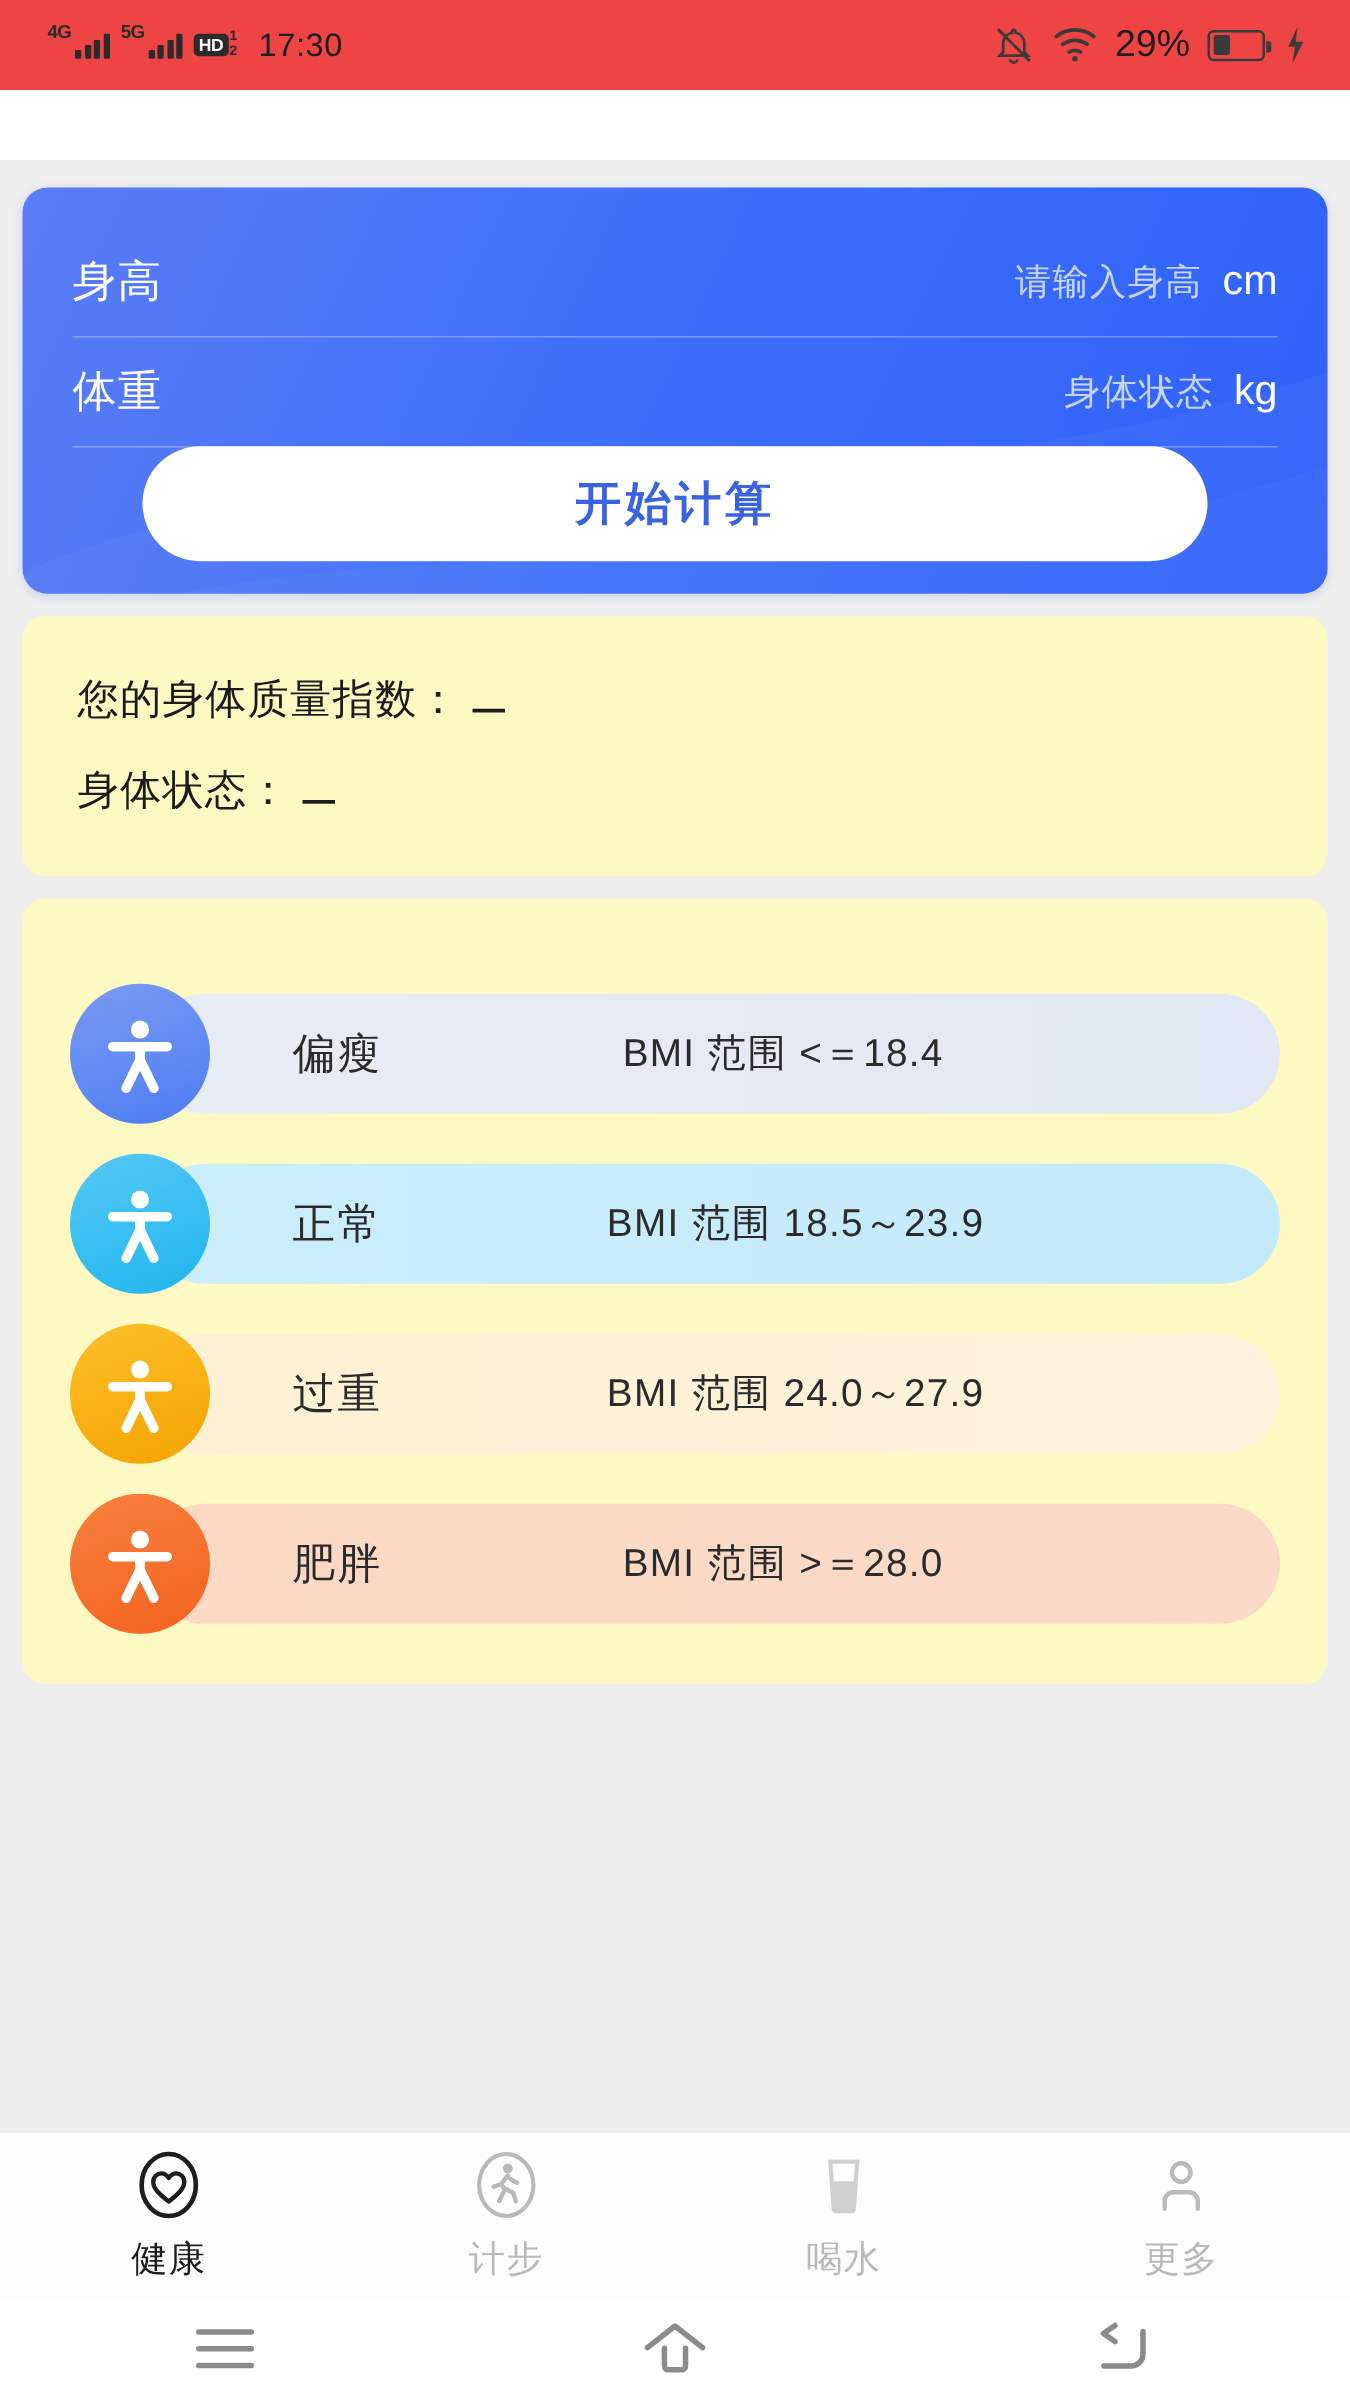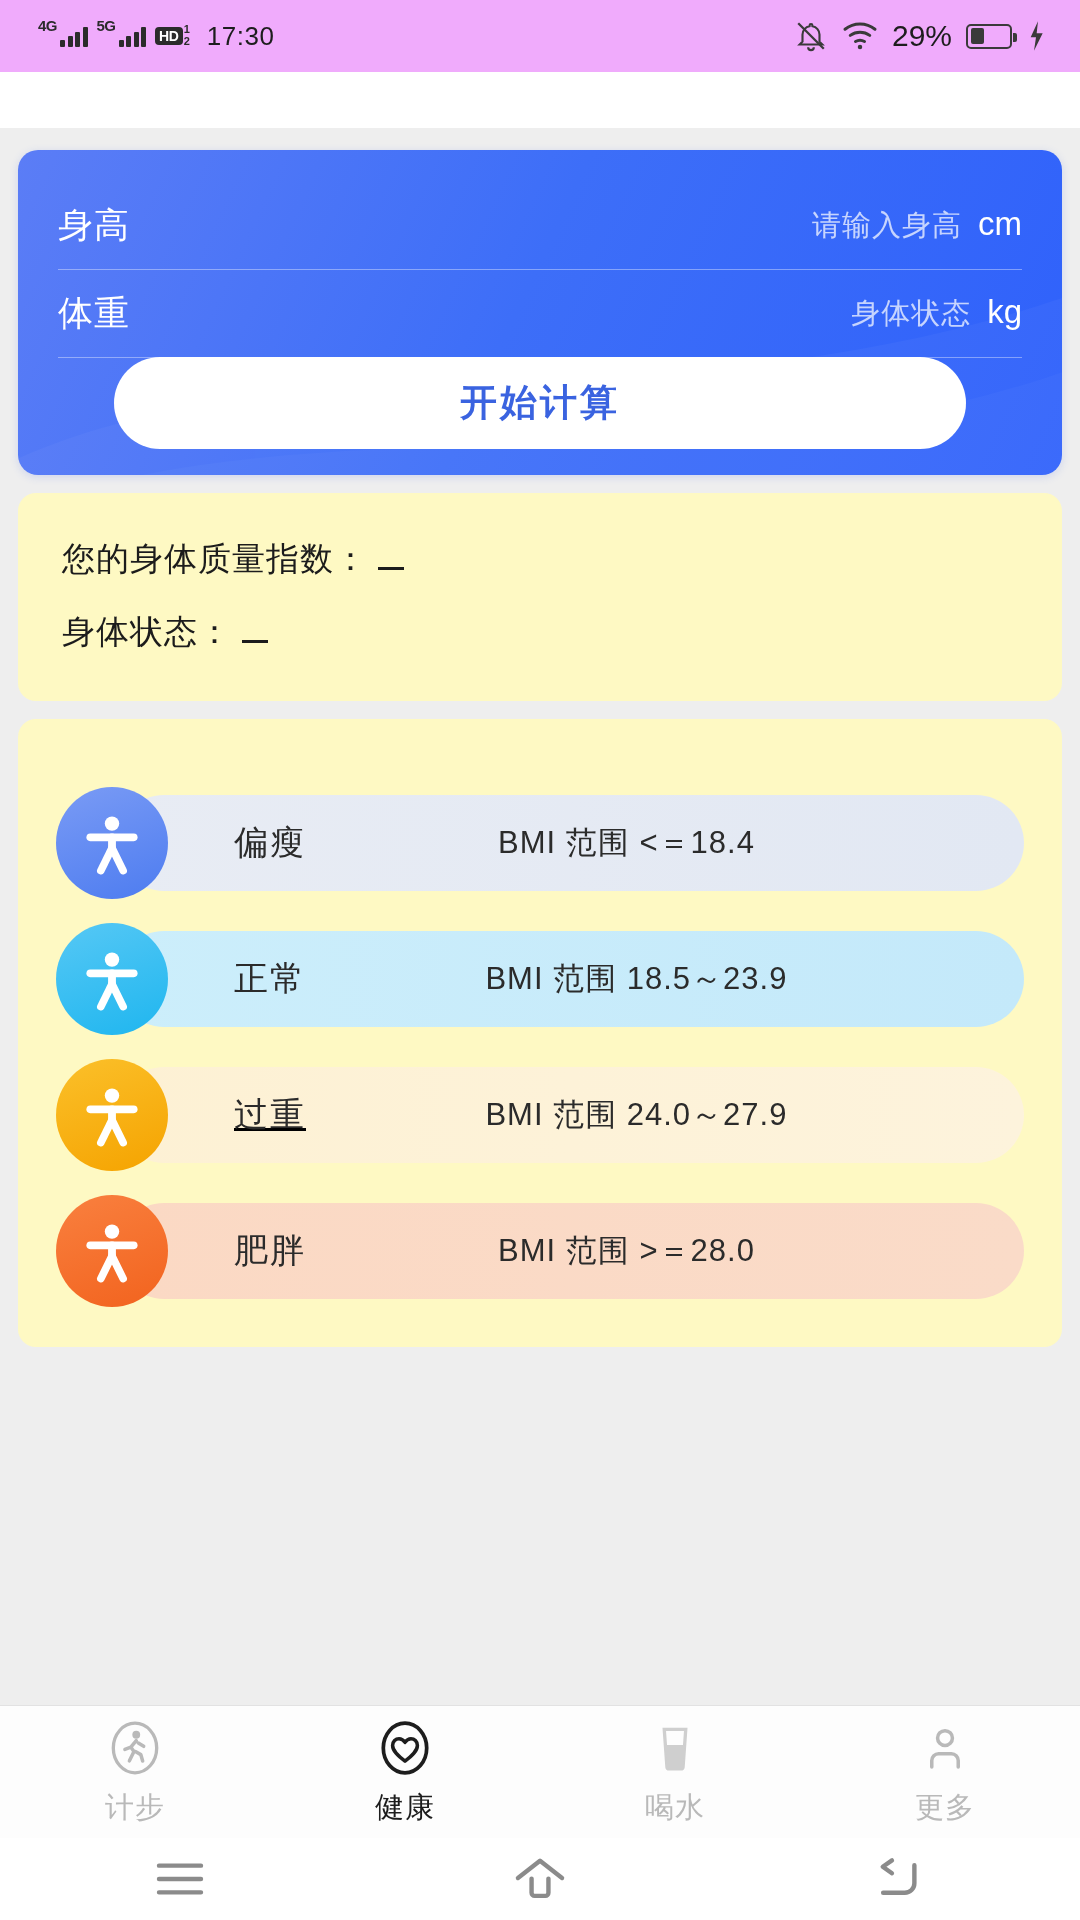--- a/index.html
+++ b/index.html
@@ -6,21 +6,21 @@
   html,body{
     width:1080px; height:1920px;
     background:#ffffff;
     font-family:"Liberation Sans","DejaVu Sans",sans-serif;
     overflow:hidden;
   }
   .phone{ position:relative; width:1080px; height:1920px; background:#eeeeee; }
 
   
   .statusbar{
-    height:72px; background:#f0abfc;
+    height:72px; background:#ef4444;
     display:flex; align-items:center; justify-content:space-between;
     padding:0 34px 0 38px;
   }
   .sb-left,.sb-right{ display:flex; align-items:center; }
   .sb-left{ gap:9px; }
   .sb-right{ gap:14px; }
   .net{ display:flex; align-items:flex-end; gap:3px; }
   .net .g{ font-size:15px; color:#2b2b2b; font-weight:700; line-height:1;
            transform:translateY(-14px); letter-spacing:-.5px;}
   .bars{ display:flex; align-items:flex-end; gap:2.5px; height:22px;}
@@ -239,21 +239,21 @@
               <svg width="62" height="66" viewBox="0 0 30 32">
                 <circle cx="15" cy="6.6" r="3.5" fill="#fff"></circle>
                 <rect x="2.6" y="11.4" width="24.8" height="3.7" rx="1.85" fill="#fff"></rect>
                 <rect x="13.1" y="11.4" width="3.8" height="10.5" rx="1.7" fill="#fff"></rect>
                 <path d="M14.9 18.6 9.6 29.4" stroke="#fff" stroke-width="3.7" stroke-linecap="round"></path>
                 <path d="M15.1 18.6 20.4 29.4" stroke="#fff" stroke-width="3.7" stroke-linecap="round"></path>
               </svg>
             </div>
           </div>
           <div class="bmi-row">
-            <div class="pill" style="background:linear-gradient(90deg,#fdf1d4,#fdf3dc);text-decoration:underline;">
+            <div class="pill" style="background:linear-gradient(90deg,#fdf1d4,#fdf3dc);">
               <span class="name">过重</span>
               <span class="range">BMI 范围 24.0～27.9</span>
             </div>
             <div class="avatar" style="background:linear-gradient(160deg,#fbc02a,#f5a300);">
               <svg width="62" height="66" viewBox="0 0 30 32">
                 <circle cx="15" cy="6.6" r="3.5" fill="#fff"></circle>
                 <rect x="2.6" y="11.4" width="24.8" height="3.7" rx="1.85" fill="#fff"></rect>
                 <rect x="13.1" y="11.4" width="3.8" height="10.5" rx="1.7" fill="#fff"></rect>
                 <path d="M14.9 18.6 9.6 29.4" stroke="#fff" stroke-width="3.7" stroke-linecap="round"></path>
                 <path d="M15.1 18.6 20.4 29.4" stroke="#fff" stroke-width="3.7" stroke-linecap="round"></path>
@@ -273,35 +273,35 @@
                 <path d="M14.9 18.6 9.6 29.4" stroke="#fff" stroke-width="3.7" stroke-linecap="round"></path>
                 <path d="M15.1 18.6 20.4 29.4" stroke="#fff" stroke-width="3.7" stroke-linecap="round"></path>
               </svg>
             </div>
           </div>
         </div>
     </div>
   </div>
 
   <div class="tabbar">
+    <div class="tab active">
+      <svg width="62" height="62" viewBox="0 0 30 30">
+        <ellipse cx="15" cy="15" rx="10.5" ry="12" fill="none" stroke="#1d1d1d" stroke-width="1.8"></ellipse>
+        <path d="M15 21.4c-3.6-2.8-6-5-6-7.6 0-2 1.5-3.3 3.1-3.3 1.2 0 2.2.7 2.9 1.8.7-1.1 1.7-1.8 2.9-1.8 1.6 0 3.1 1.3 3.1 3.3 0 2.6-2.4 4.8-6 7.6z" fill="none" stroke="#1d1d1d" stroke-width="1.7" stroke-linejoin="round"></path>
+      </svg>
+      <span class="tlabel">健康</span>
+    </div>
     <div class="tab">
       <svg width="62" height="62" viewBox="0 0 30 30">
         <ellipse cx="15" cy="15" rx="10.5" ry="12" fill="none" stroke="#b9b9b9" stroke-width="1.6"></ellipse>
         <circle cx="15.6" cy="8.6" r="1.9" fill="#b9b9b9"></circle>
         <path d="M15.6 11.4l-2.6 3.2 1.5 2.1-2.2 4.5M15.2 16.7l2.6 1.5.9 3.1M13 14.6l-2.9 1.1M16.6 12.6l2.6 1.6" fill="none" stroke="#b9b9b9" stroke-width="1.7" stroke-linecap="round" stroke-linejoin="round"></path>
       </svg>
       <span class="tlabel">计步</span>
     </div>
-    <div class="tab active">
-      <svg width="62" height="62" viewBox="0 0 30 30">
-        <ellipse cx="15" cy="15" rx="10.5" ry="12" fill="none" stroke="#1d1d1d" stroke-width="1.8"></ellipse>
-        <path d="M15 21.4c-3.6-2.8-6-5-6-7.6 0-2 1.5-3.3 3.1-3.3 1.2 0 2.2.7 2.9 1.8.7-1.1 1.7-1.8 2.9-1.8 1.6 0 3.1 1.3 3.1 3.3 0 2.6-2.4 4.8-6 7.6z" fill="none" stroke="#1d1d1d" stroke-width="1.7" stroke-linejoin="round"></path>
-      </svg>
-      <span class="tlabel">健康</span>
-    </div>
     <div class="tab">
       <svg width="62" height="62" viewBox="0 0 30 30">
         <path d="M9.8 6h10.4l-1.3 18.2a1 1 0 0 1-1 .9h-5.8a1 1 0 0 1-1-.9L9.8 6z" fill="none" stroke="#cfcfcf" stroke-width="1.6"></path>
         <path d="M10.35 13.5h9.3l-.8 10.7a1 1 0 0 1-1 .9h-5.7a1 1 0 0 1-1-.9l-.8-10.7z" fill="#cfcfcf"></path>
       </svg>
       <span class="tlabel">喝水</span>
     </div>
     <div class="tab">
       <svg width="62" height="62" viewBox="0 0 30 30">
         <circle cx="15" cy="10.2" r="3.6" fill="none" stroke="#b9b9b9" stroke-width="1.7"></circle>

